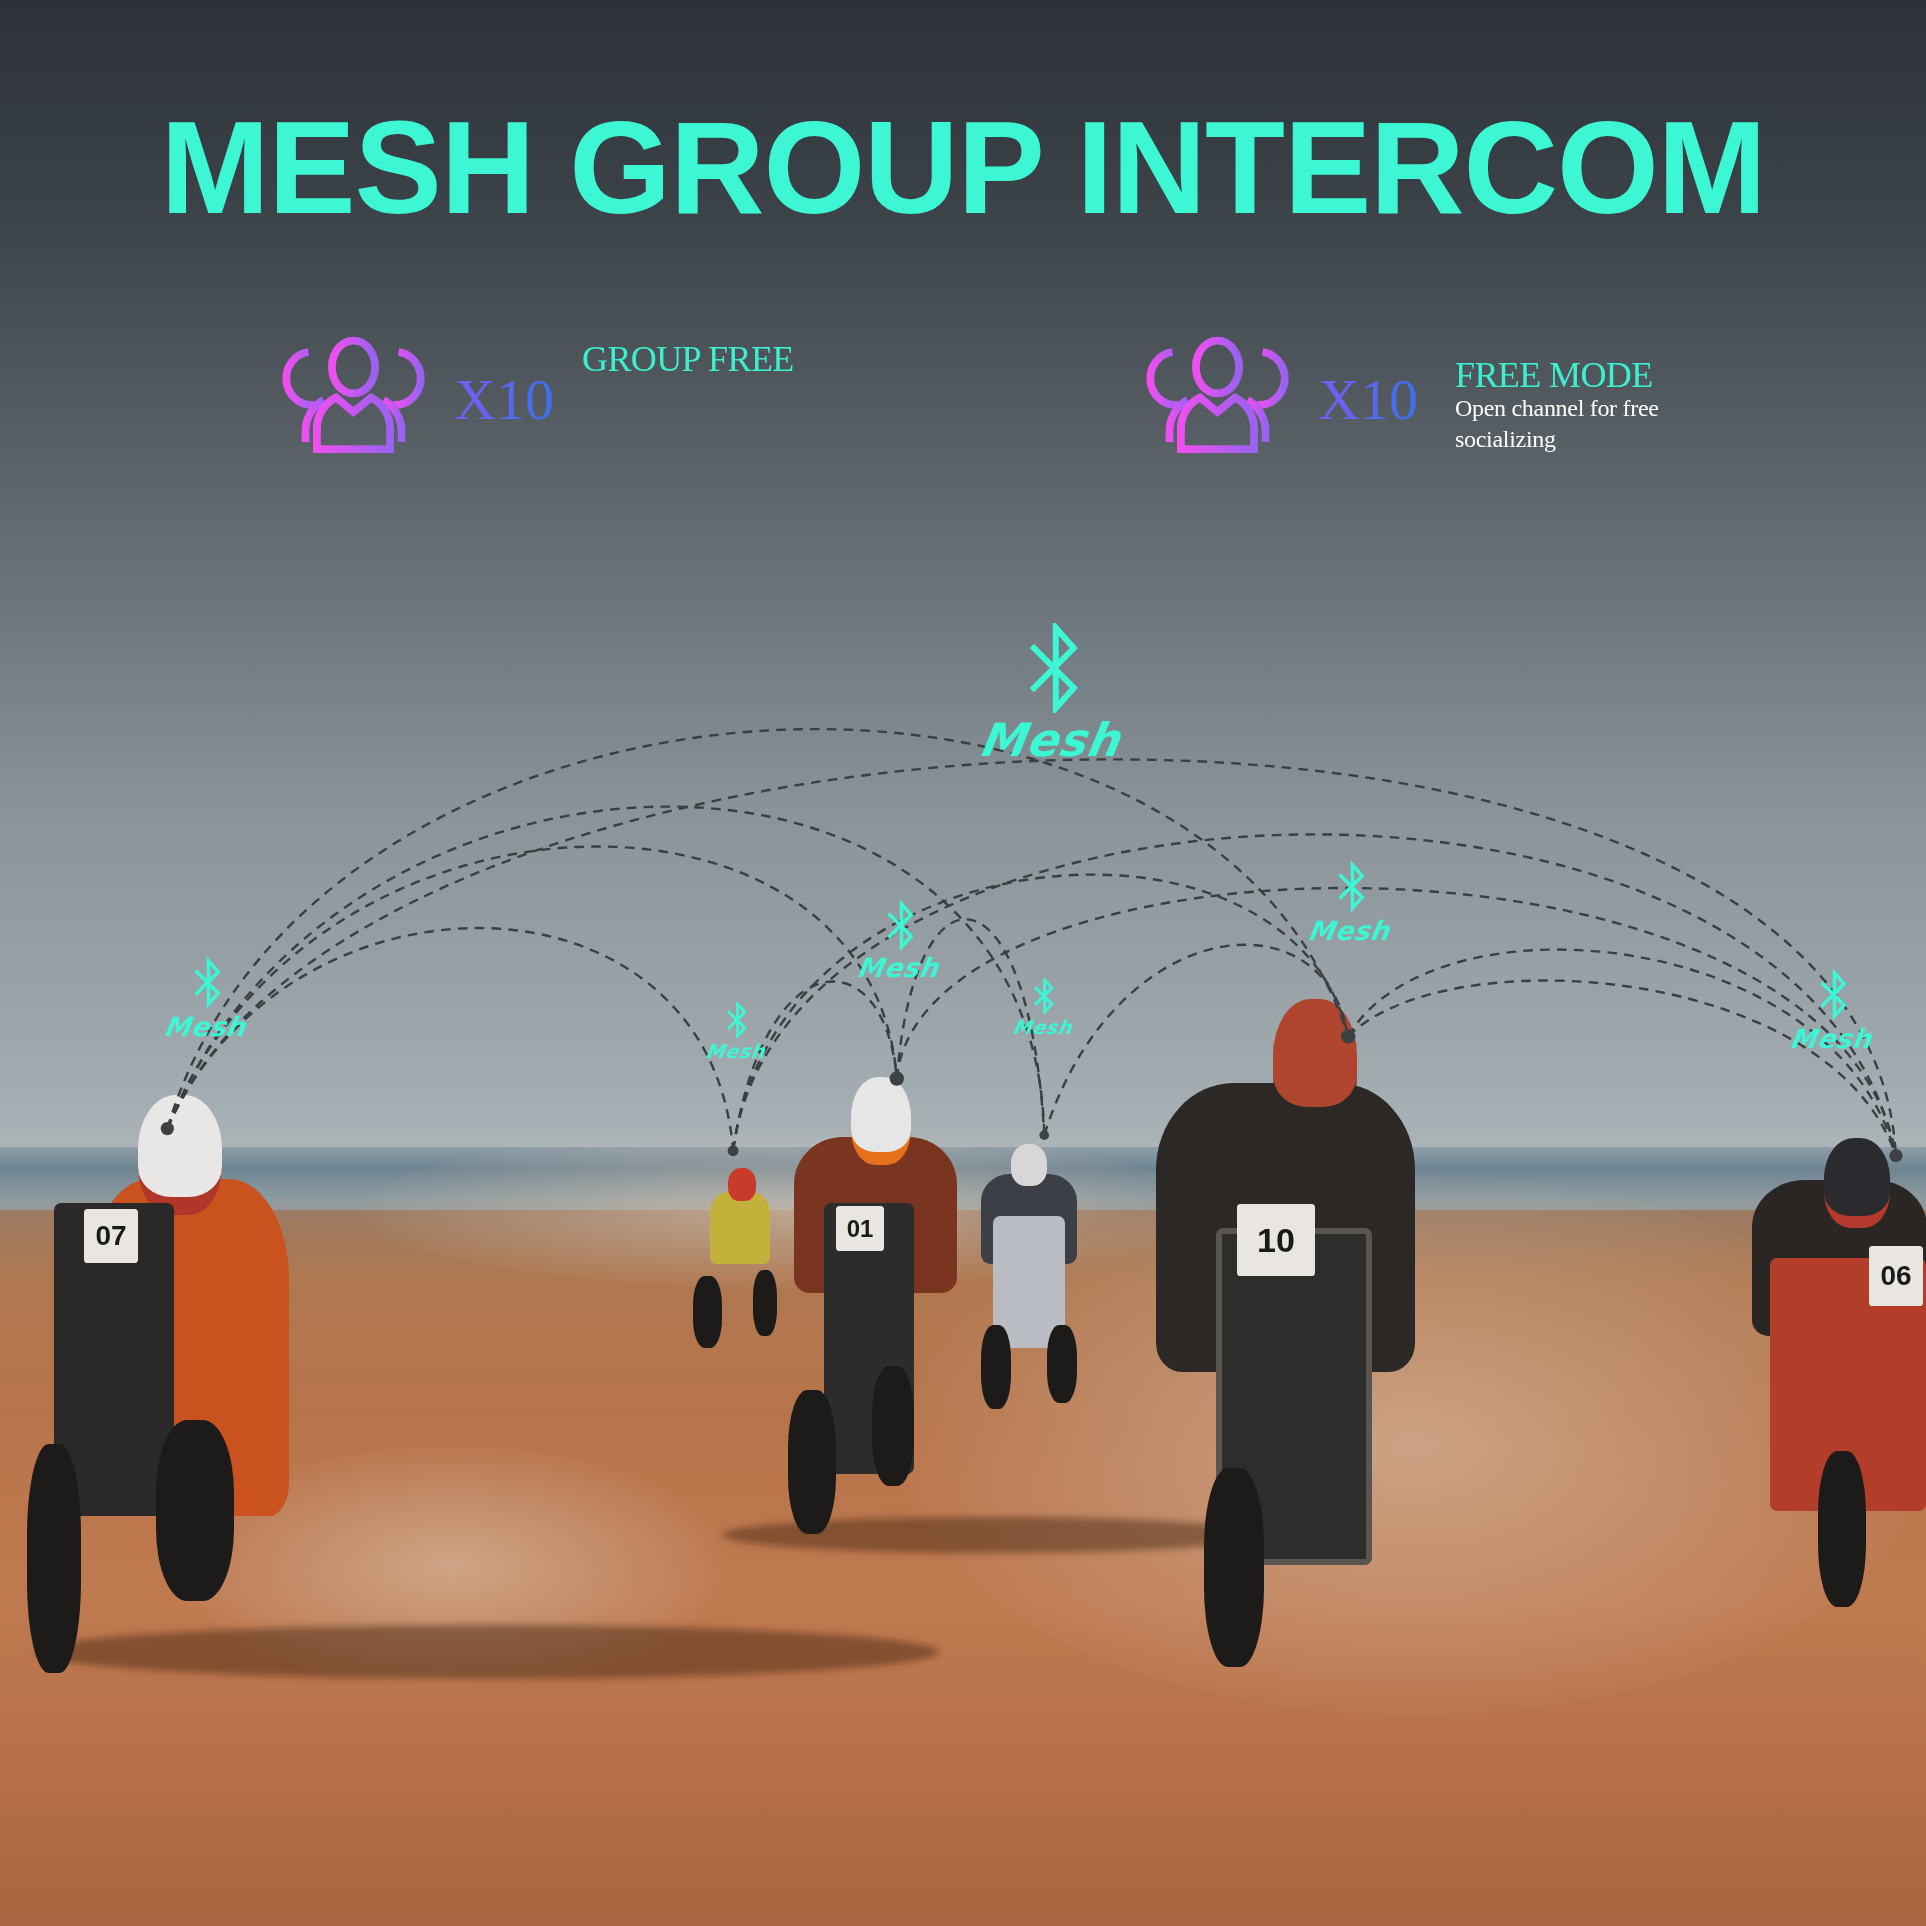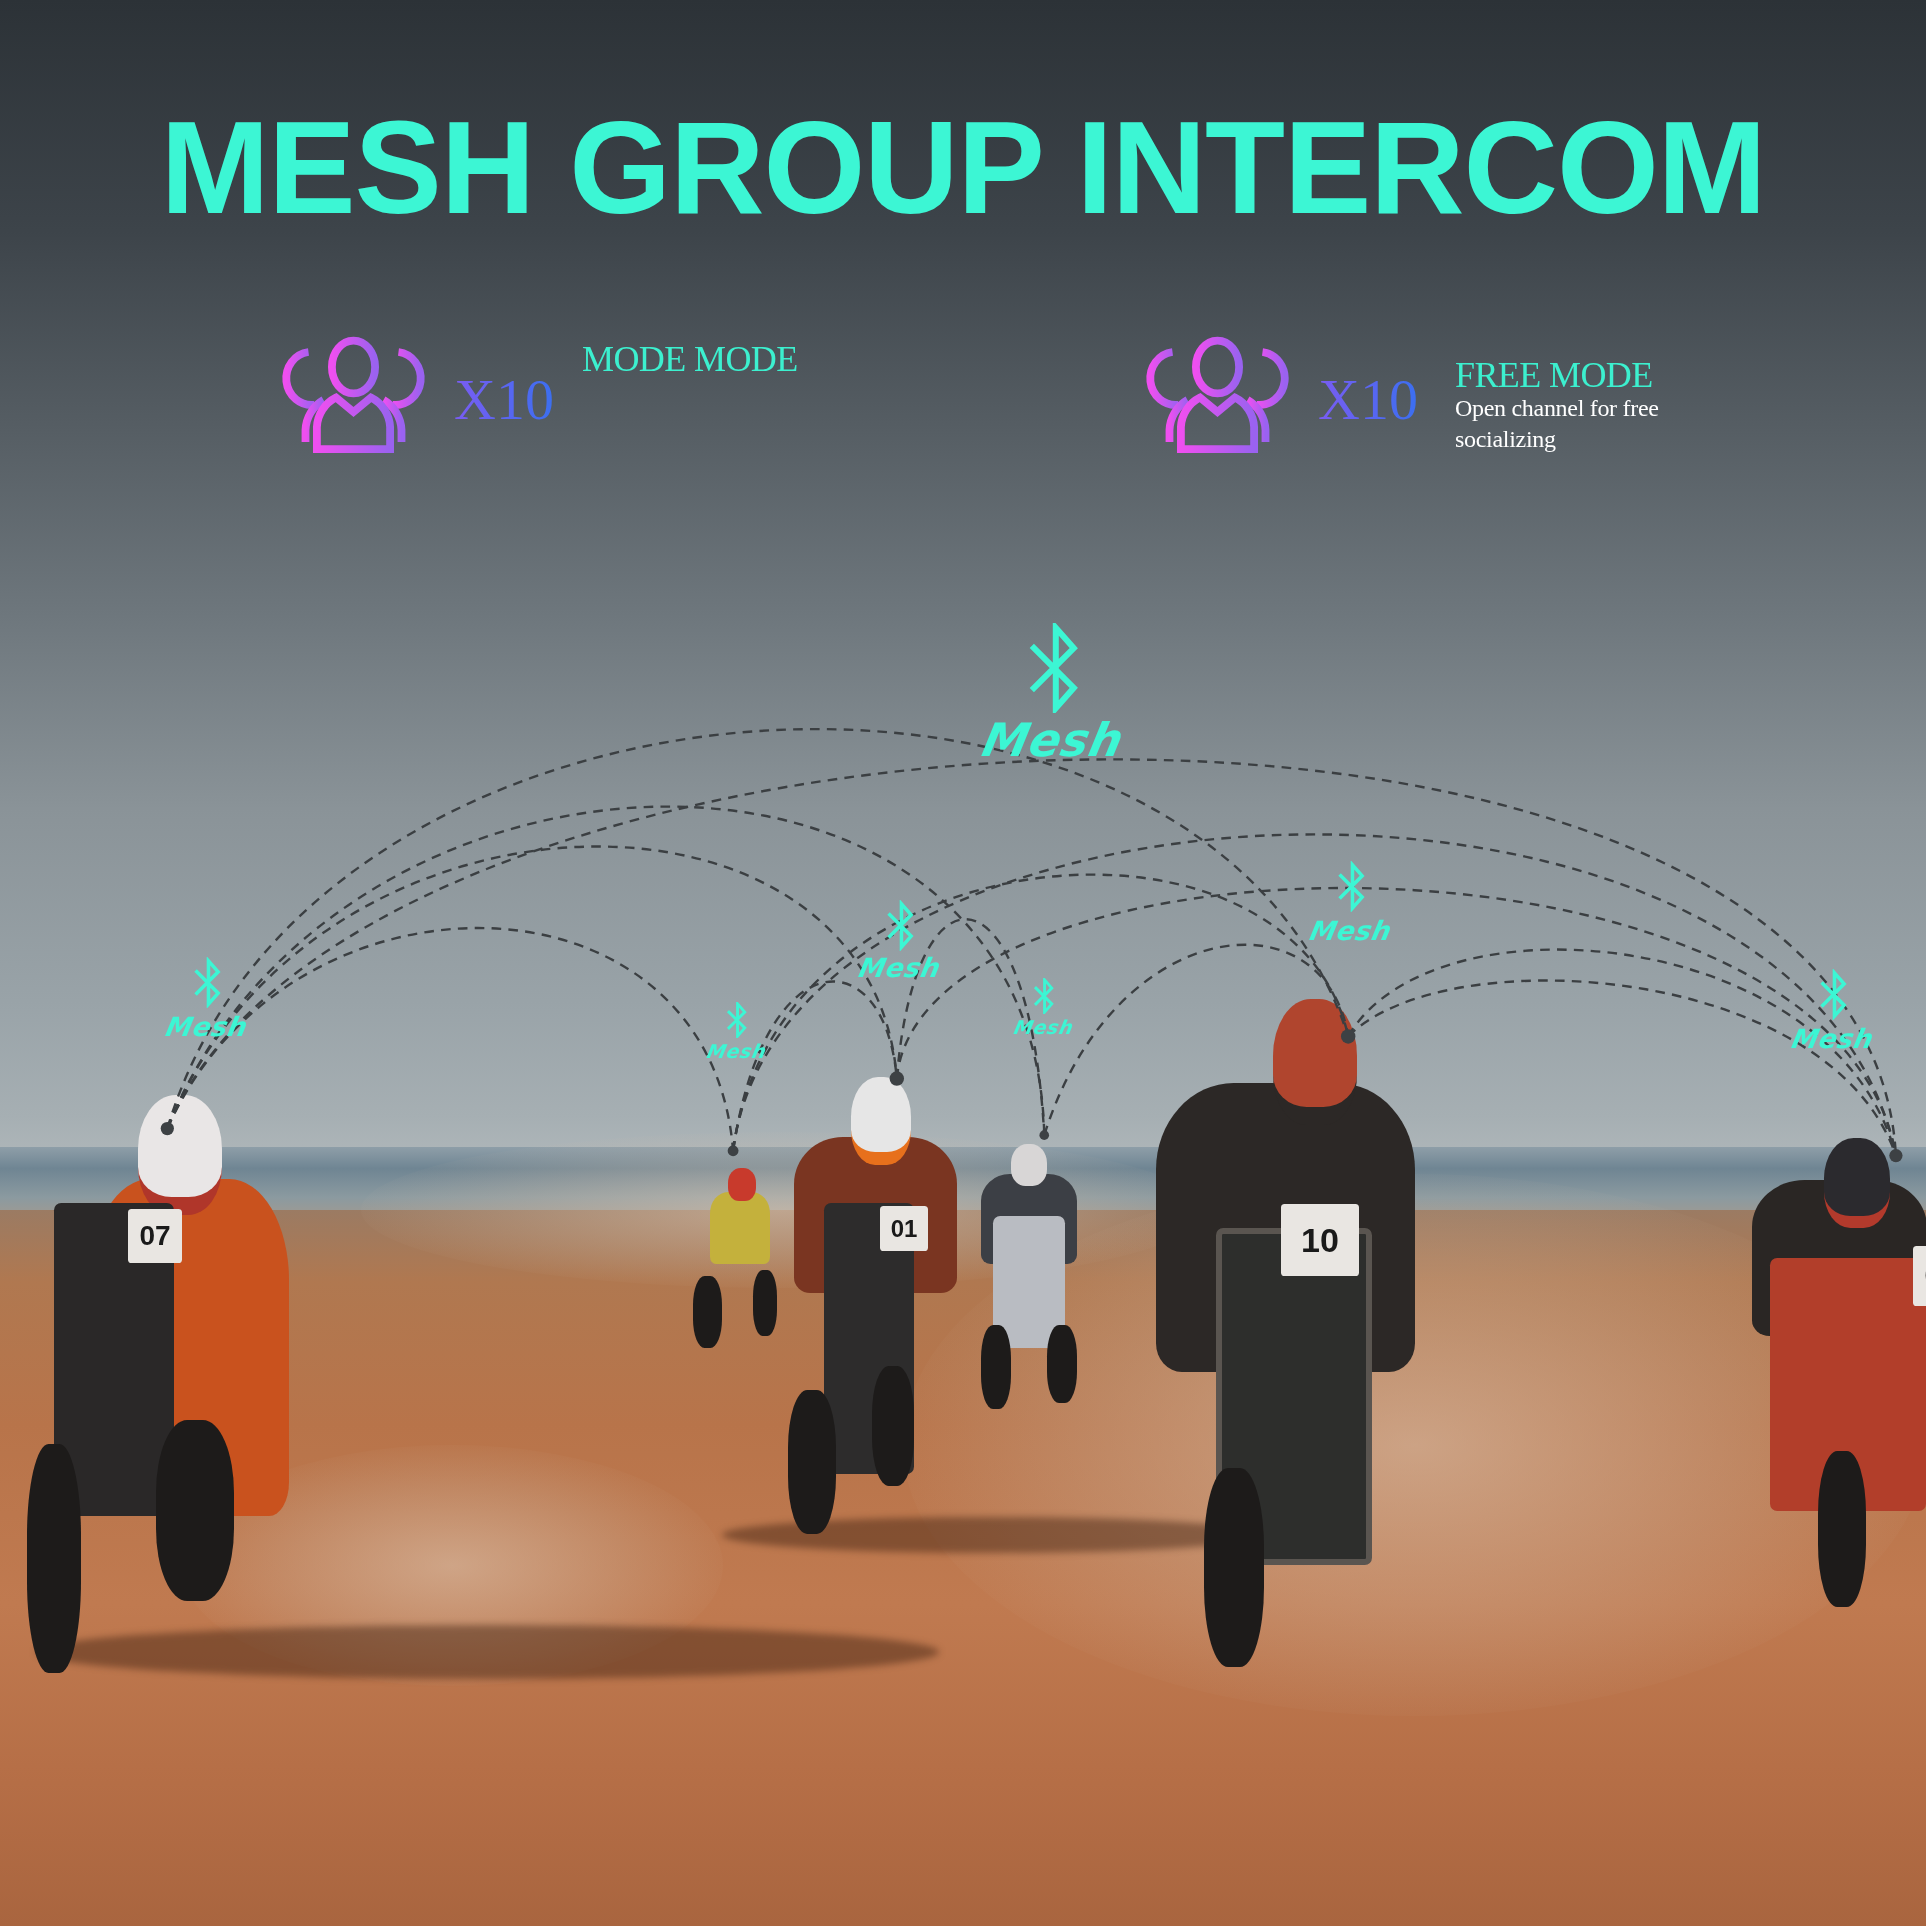--- a/index.html
+++ b/index.html
@@ -10,21 +10,21 @@
   .horizon { position: absolute; left: 0; top: 1147px; width: 1926px; height: 72px;
     background: linear-gradient(180deg, #8e9ea8 0%, #6f8593 30%, #8b9aa0 70%, #a29a90 100%); }
   .ground { position: absolute; left: 0; top: 1210px; width: 1926px; height: 716px;
     background: linear-gradient(180deg, #9b7b63 0%, #b07850 10%, #b8744a 30%, #c07a50 55%, #b56e46 80%, #a9653f 100%); }
   .dust { position: absolute; border-radius: 50%; background: radial-gradient(ellipse at center, rgba(220,200,180,0.55) 0%, rgba(210,190,170,0.25) 45%, rgba(200,180,160,0) 75%); }
   .rider { position: absolute; }
   .rider .helmet { position: absolute; border-radius: 45% 45% 40% 40%; }
   .rider .body { position: absolute; border-radius: 30% 30% 10% 10%; }
   .rider .bike { position: absolute; border-radius: 7.2px; }
   .rider .wheel { position: absolute; background: #1d1b1a; border-radius: 40%; }
-  .rider .plate { position: absolute; background: #e9e6e2; color: #1a1a1a; font-weight: 700; text-align: center; border-radius: 3.6px; margin-left: 44px; }
+  .rider .plate { position: absolute; background: #e9e6e2; color: #1a1a1a; font-weight: 700; text-align: center; border-radius: 3.6px; }
   .shadow { position: absolute; background: rgba(60,30,15,0.45); border-radius: 50%; filter: blur(3.6px); }
 
   .title { position: absolute; left: 0; top: 102px; width: 1926px; text-align: center;
     font-family: "Liberation Sans", sans-serif; font-weight: 700; font-size: 131px; letter-spacing: -1.2px;
     color: #3cf6d4; line-height: 1; }
   .mode { position: absolute; top: 334px; height: 120px; font-family: Liberation Serif, serif; }
   .mode .people-icon { position: absolute; left: 0; top: 0; width: 169px; height: 120px; }
   .mode .count { position: absolute; left: 176px; top: 37px; font-size: 58px; line-height: 1;
     background: linear-gradient(90deg, #7a5cf2 0%, #3b6ff0 100%); -webkit-background-clip: text; background-clip: text; color: transparent; font-weight: 400; }
   .mode .heading { position: absolute; top: 7.2px; font-size: 36px; color: #3cf0cf; line-height: 1; white-space: nowrap; letter-spacing: -0.6px; }
@@ -148,21 +148,21 @@
         <path d="M50,30 A38,40 0 0 0 60,118"></path>
         <path d="M200,30 A38,40 0 0 1 190,118"></path>
         <path d="M45,180 L45,160 A60,60 0 0 1 75,110"></path>
         <path d="M205,180 L205,160 A60,60 0 0 0 175,110"></path>
         <path d="M64,192 L64,155 A58,58 0 0 1 96,106 L125,130 L154,106 A58,58 0 0 1 186,155 L186,192 Z"></path>
         <line x1="12" y1="190" x2="30" y2="190"></line>
         <line x1="218" y1="190" x2="236" y2="190"></line>
       </g>
     </svg>
     <div class="count">X10</div>
-    <div class="heading" style="left:304px;">MODE MODE</div>
+    <div class="heading" style="left:304px;">GROUP FREE</div>
   </div>
 
   <div class="mode" style="left:1142px;width:602px;">
     <svg class="people-icon" viewBox="0 0 280 200">
       <g fill="none" stroke="url(#pg)" stroke-width="13" stroke-linecap="butt">
         <ellipse cx="125" cy="55" rx="36" ry="44"></ellipse>
         <path d="M50,30 A38,40 0 0 0 60,118"></path>
         <path d="M200,30 A38,40 0 0 1 190,118"></path>
         <path d="M45,180 L45,160 A60,60 0 0 1 75,110"></path>
         <path d="M205,180 L205,160 A60,60 0 0 0 175,110"></path>

